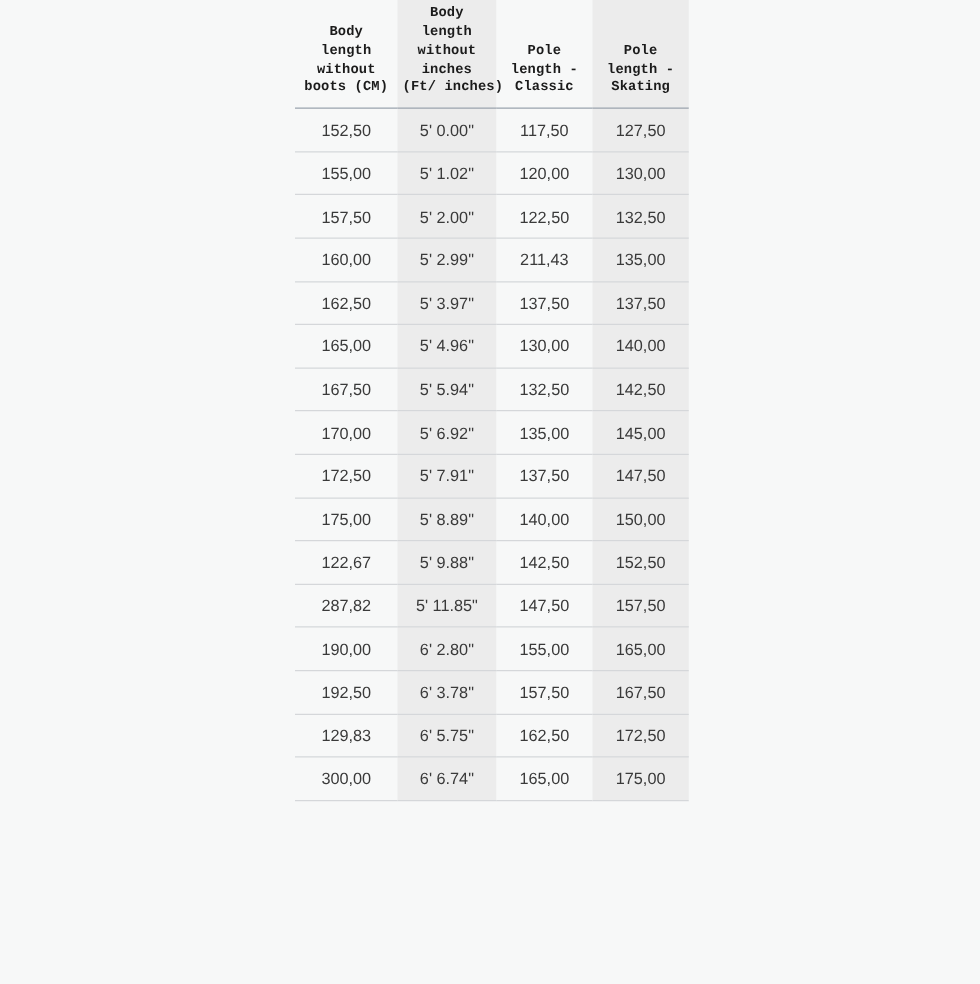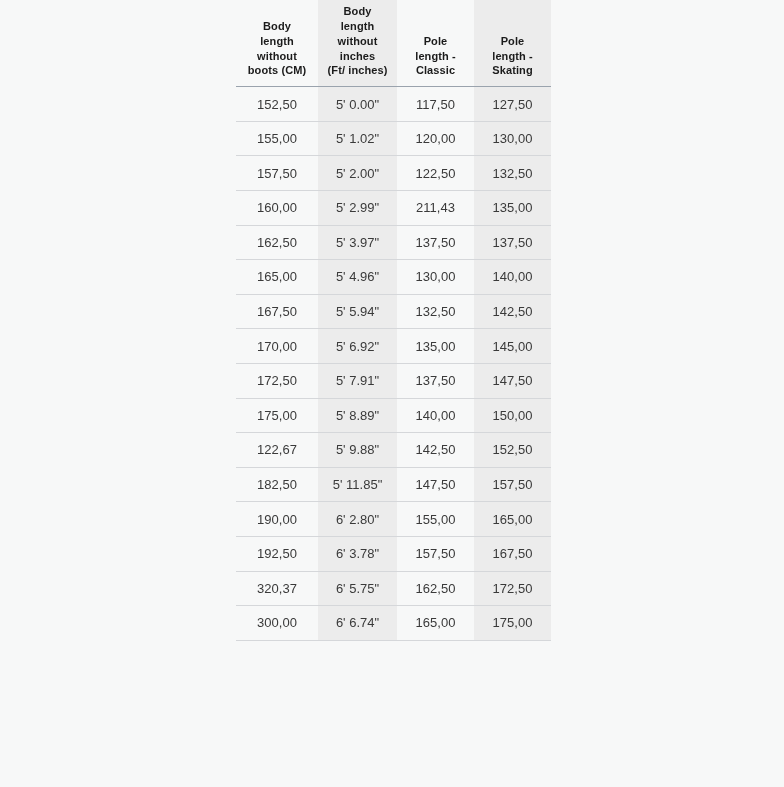--- a/index.html
+++ b/index.html
@@ -40,21 +40,21 @@
     color: #1b1b1b;
     text-align: center;
     line-height: 1.35;
     padding: 6px 4px 8px 4px;
     vertical-align: bottom;
     border: 0;
     border-bottom: 1px solid #9aa3ad;
     background: transparent;
     letter-spacing: 0.1px;
   }
-  thead th .hl { display: block; white-space: nowrap; }
+  thead th .hl { display: block; white-space: nowrap; font-family: Liberation Mono, monospace; }
 
   tbody td {
     font-size: 13px;
     font-weight: 400;
     color: #3a3a3a;
     text-align: center;
     height: 34.6px;
     padding: 0 4px;
     border: 0;
     border-bottom: 1px solid #d5d7da;
@@ -167,39 +167,39 @@
             <td>140,00</td>
             <td class="shade-col">150,00</td>
           </tr>
           <tr>
             <td>122,67</td>
             <td class="shade-col">5' 9.88"</td>
             <td>142,50</td>
             <td class="shade-col">152,50</td>
           </tr>
           <tr>
-            <td>182,50</td>
+            <td>287,82</td>
             <td class="shade-col">5' 11.85"</td>
             <td>147,50</td>
             <td class="shade-col">157,50</td>
           </tr>
           <tr>
             <td>190,00</td>
             <td class="shade-col">6' 2.80"</td>
             <td>155,00</td>
             <td class="shade-col">165,00</td>
           </tr>
           <tr>
             <td>192,50</td>
             <td class="shade-col">6' 3.78"</td>
             <td>157,50</td>
             <td class="shade-col">167,50</td>
           </tr>
           <tr>
-            <td>320,37</td>
+            <td>129,83</td>
             <td class="shade-col">6' 5.75"</td>
             <td>162,50</td>
             <td class="shade-col">172,50</td>
           </tr>
           <tr>
             <td>300,00</td>
             <td class="shade-col">6' 6.74"</td>
             <td>165,00</td>
             <td class="shade-col">175,00</td>
           </tr>

